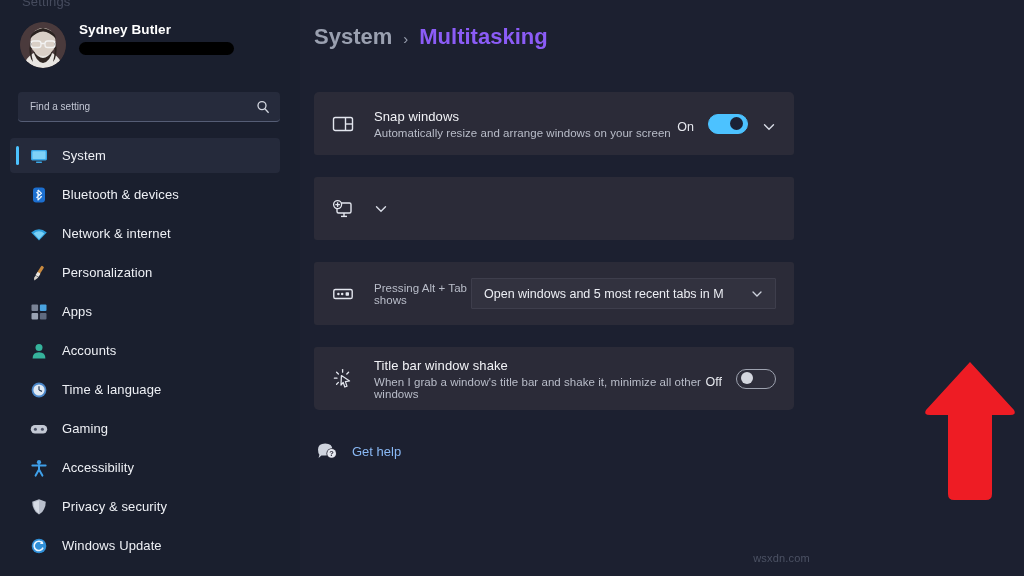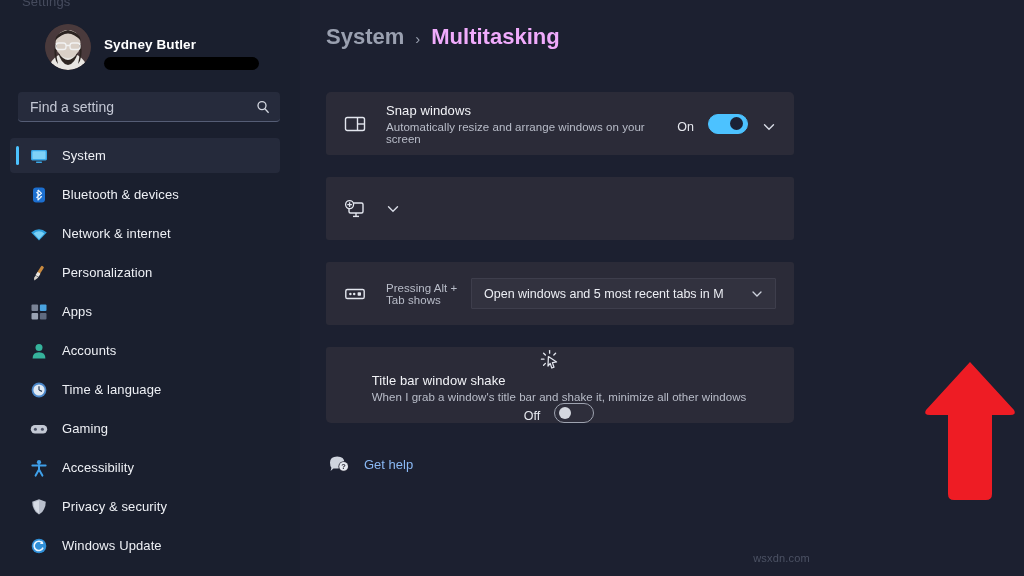--- a/index.html
+++ b/index.html
@@ -13,21 +13,20 @@
     color: #ffffff;
     position: relative;
   }
 
   
   #app {
     display: flex;
     width: 818px;
     height: 576px;
     position: relative;
-    gap: 12px;
   }
 
   
   #sidebar {
     width: 300px;
     height: 576px;
     background: #1a1f2e;
     flex: 0 0 300px;
     position: relative;
     padding-top: 8px;
@@ -38,25 +37,24 @@
     top: -6px;
     left: 22px;
     font-size: 13px;
     color: #6a7085;
     opacity: 0.55;
     letter-spacing: 0.2px;
   }
 
   .profile {
     display: flex;
-    align-items: flex-end;
+    align-items: flex-start;
     gap: 13px;
     padding: 14px 0 0 20px;
     height: 62px;
-    margin-left: 25px;
   }
 
   .avatar {
     width: 46px;
     height: 46px;
     border-radius: 50%;
     flex: 0 0 46px;
     overflow: hidden;
     position: relative;
     background: #3a2f33;
@@ -88,21 +86,21 @@
     align-items: center;
     padding: 0 10px 0 12px;
     position: relative;
   }
   .search-wrap input {
     flex: 1;
     background: transparent;
     border: none;
     outline: none;
     color: #eab308;
-    font-size: 14px;
+    font-size: 10px;
     font-family: "Liberation Sans", sans-serif;
   }
   .search-wrap input::placeholder { color: #c3c7d4; opacity: 1; }
   .search-icon { flex: 0 0 14px; line-height: 0; }
 
   
   #nav {
     margin-top: 16px;
     padding: 0 20px 0 10px;
   }
@@ -146,35 +144,35 @@
     margin-bottom: 22px;
     padding-left: 0px;
   }
   .bc-parent {
     font-size: 22px;
     font-weight: bold;
     color: #9aa0b0;
     cursor: pointer;
   }
   .bc-sep { font-size: 15px; color: #9aa0b0; }
-  .bc-current { font-size: 22px; font-weight: bold; color: #f0abfc; }
+  .bc-current { font-size: 22px; font-weight: bold; color: #8b5cf6; }
 
   .card-stack { display: flex; flex-direction: column; gap: 2px; }
 
   .card {
     background: #2b2b38;
     min-height: 63px;
     display: flex;
     align-items: center;
     padding: 0 18px 0 16px;
     border-radius: 3px;
     margin-top: 20px;
   }
   .card.first { border-radius: 5px 5px 3px 3px; }
-  .card.last  { border-radius: 3px 3px 5px 5px; flex-direction: column; }
+  .card.last  { border-radius: 3px 3px 5px 5px; }
 
   .row-ico {
     flex: 0 0 26px;
     width: 26px;
     height: 26px;
     margin-right: 18px;
     line-height: 0;
     display: flex;
     align-items: center;
     justify-content: center;

